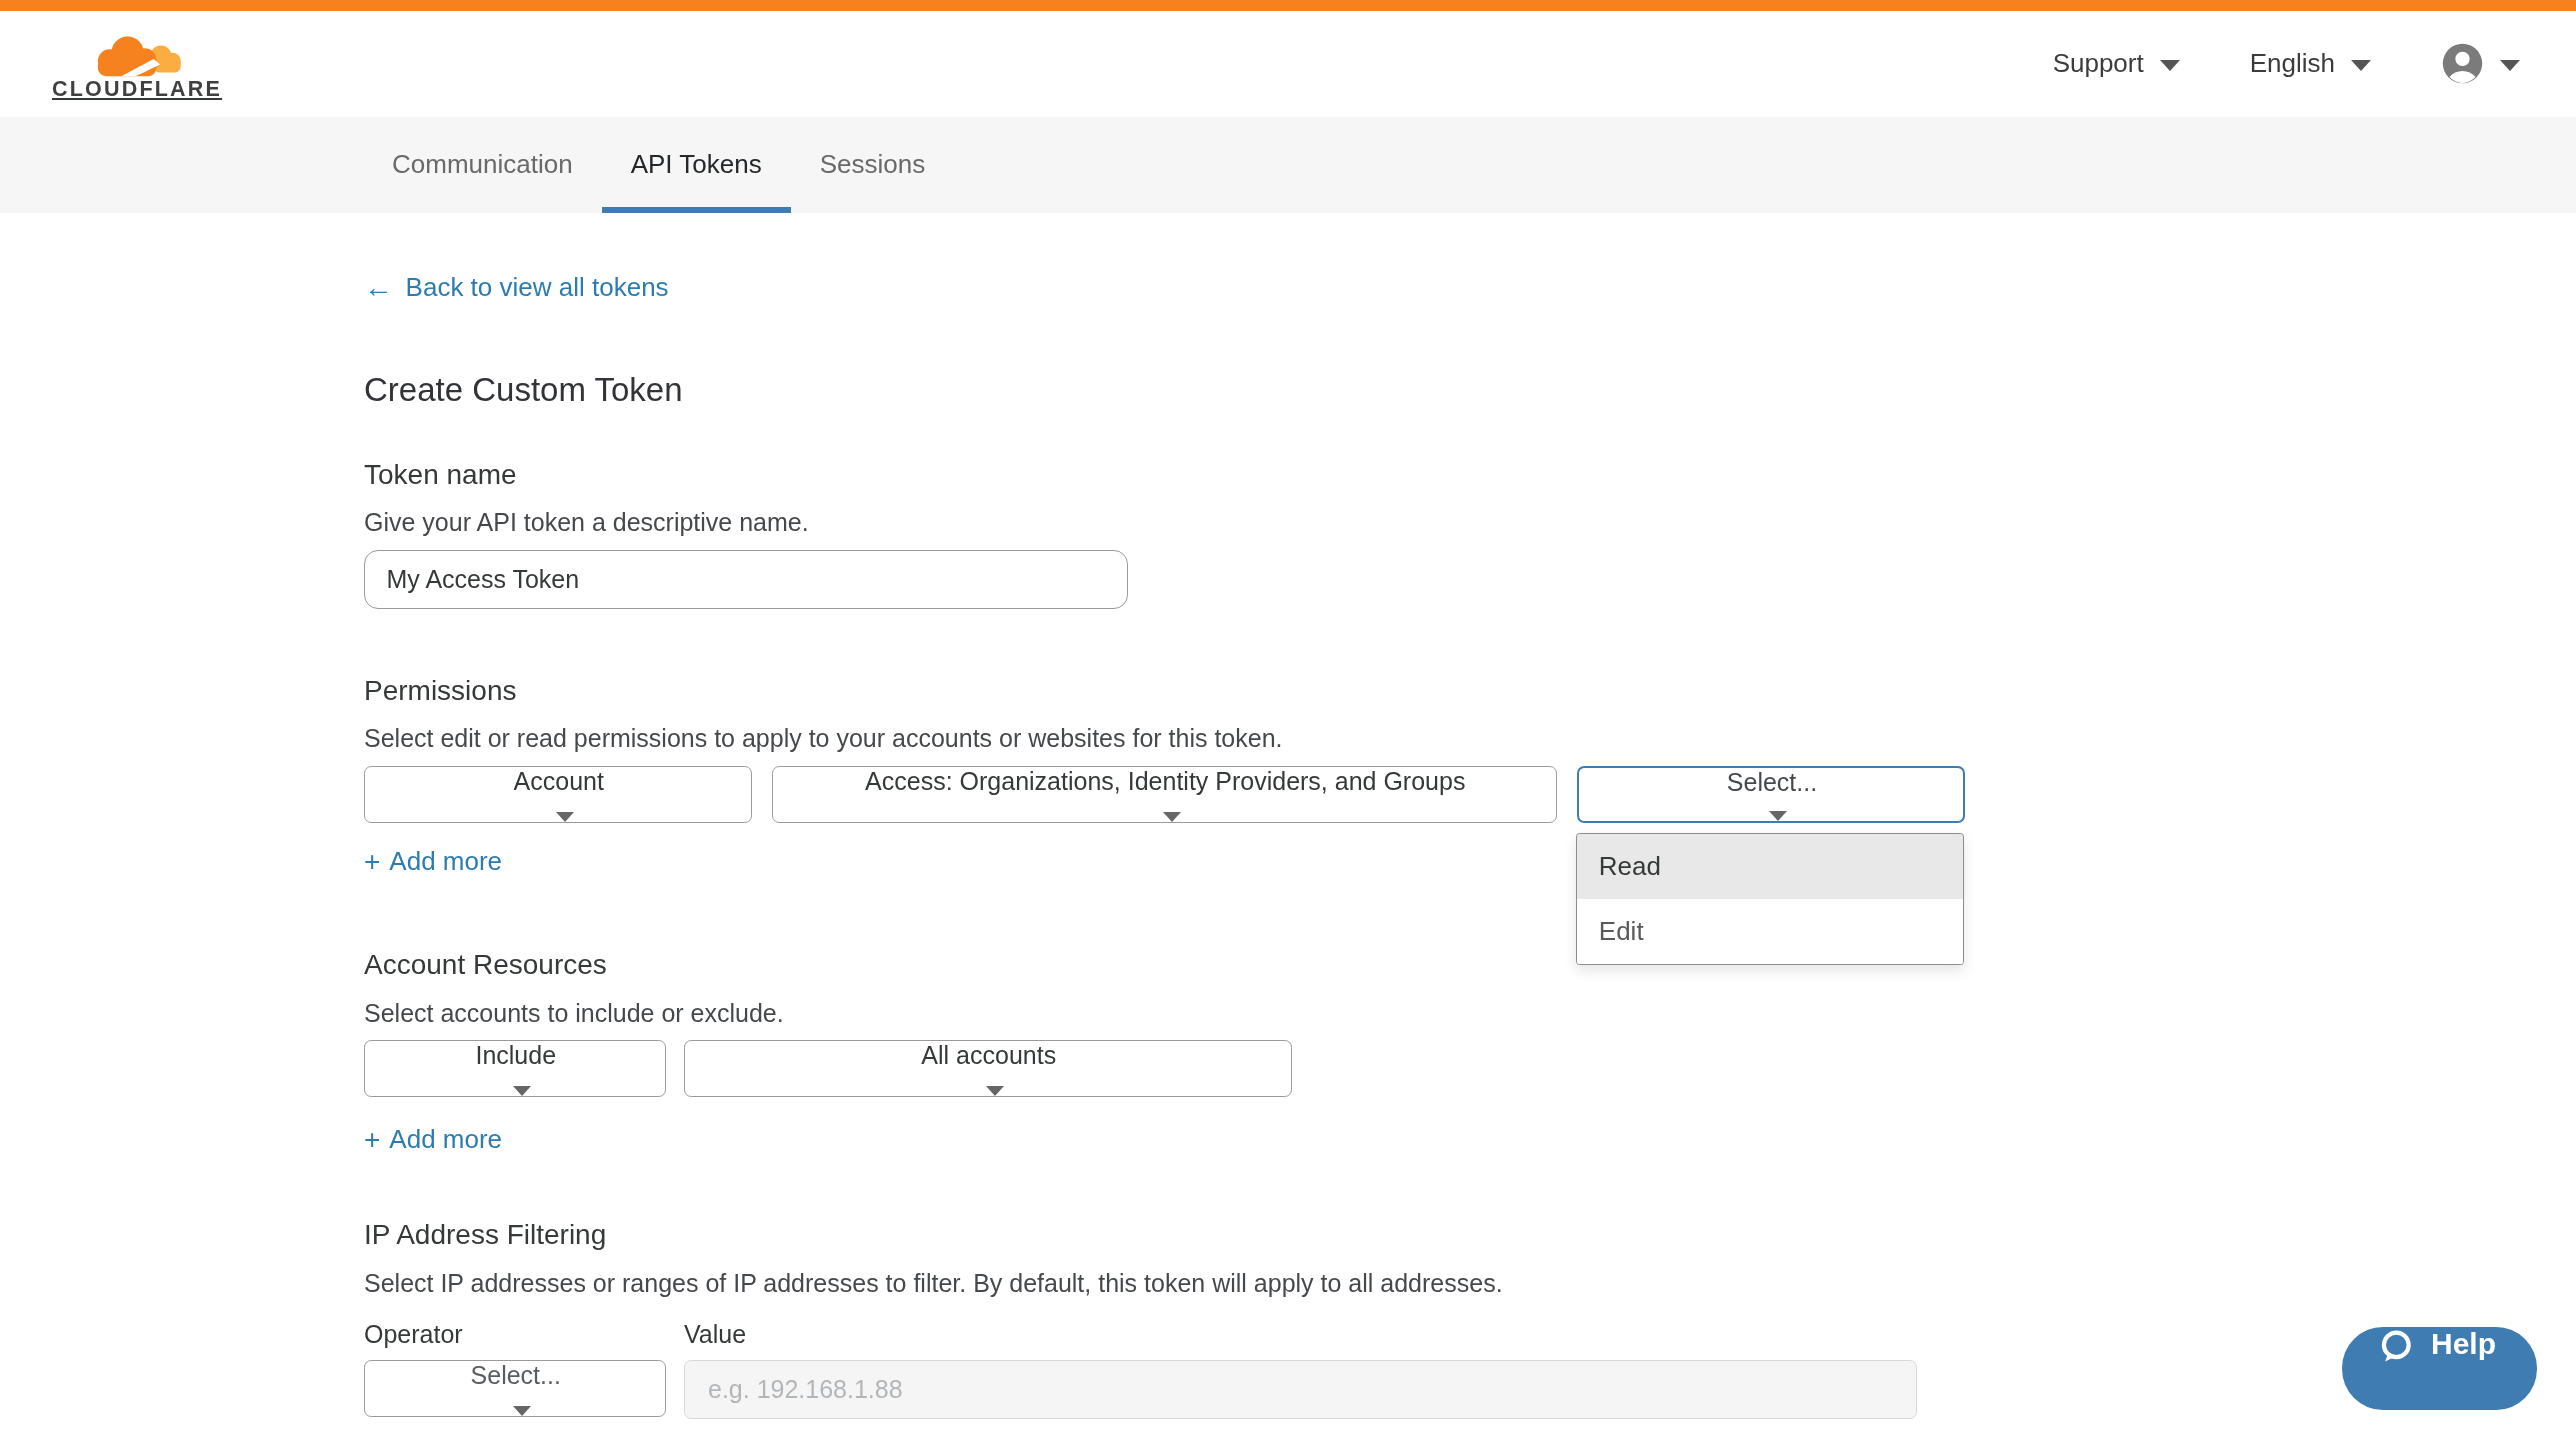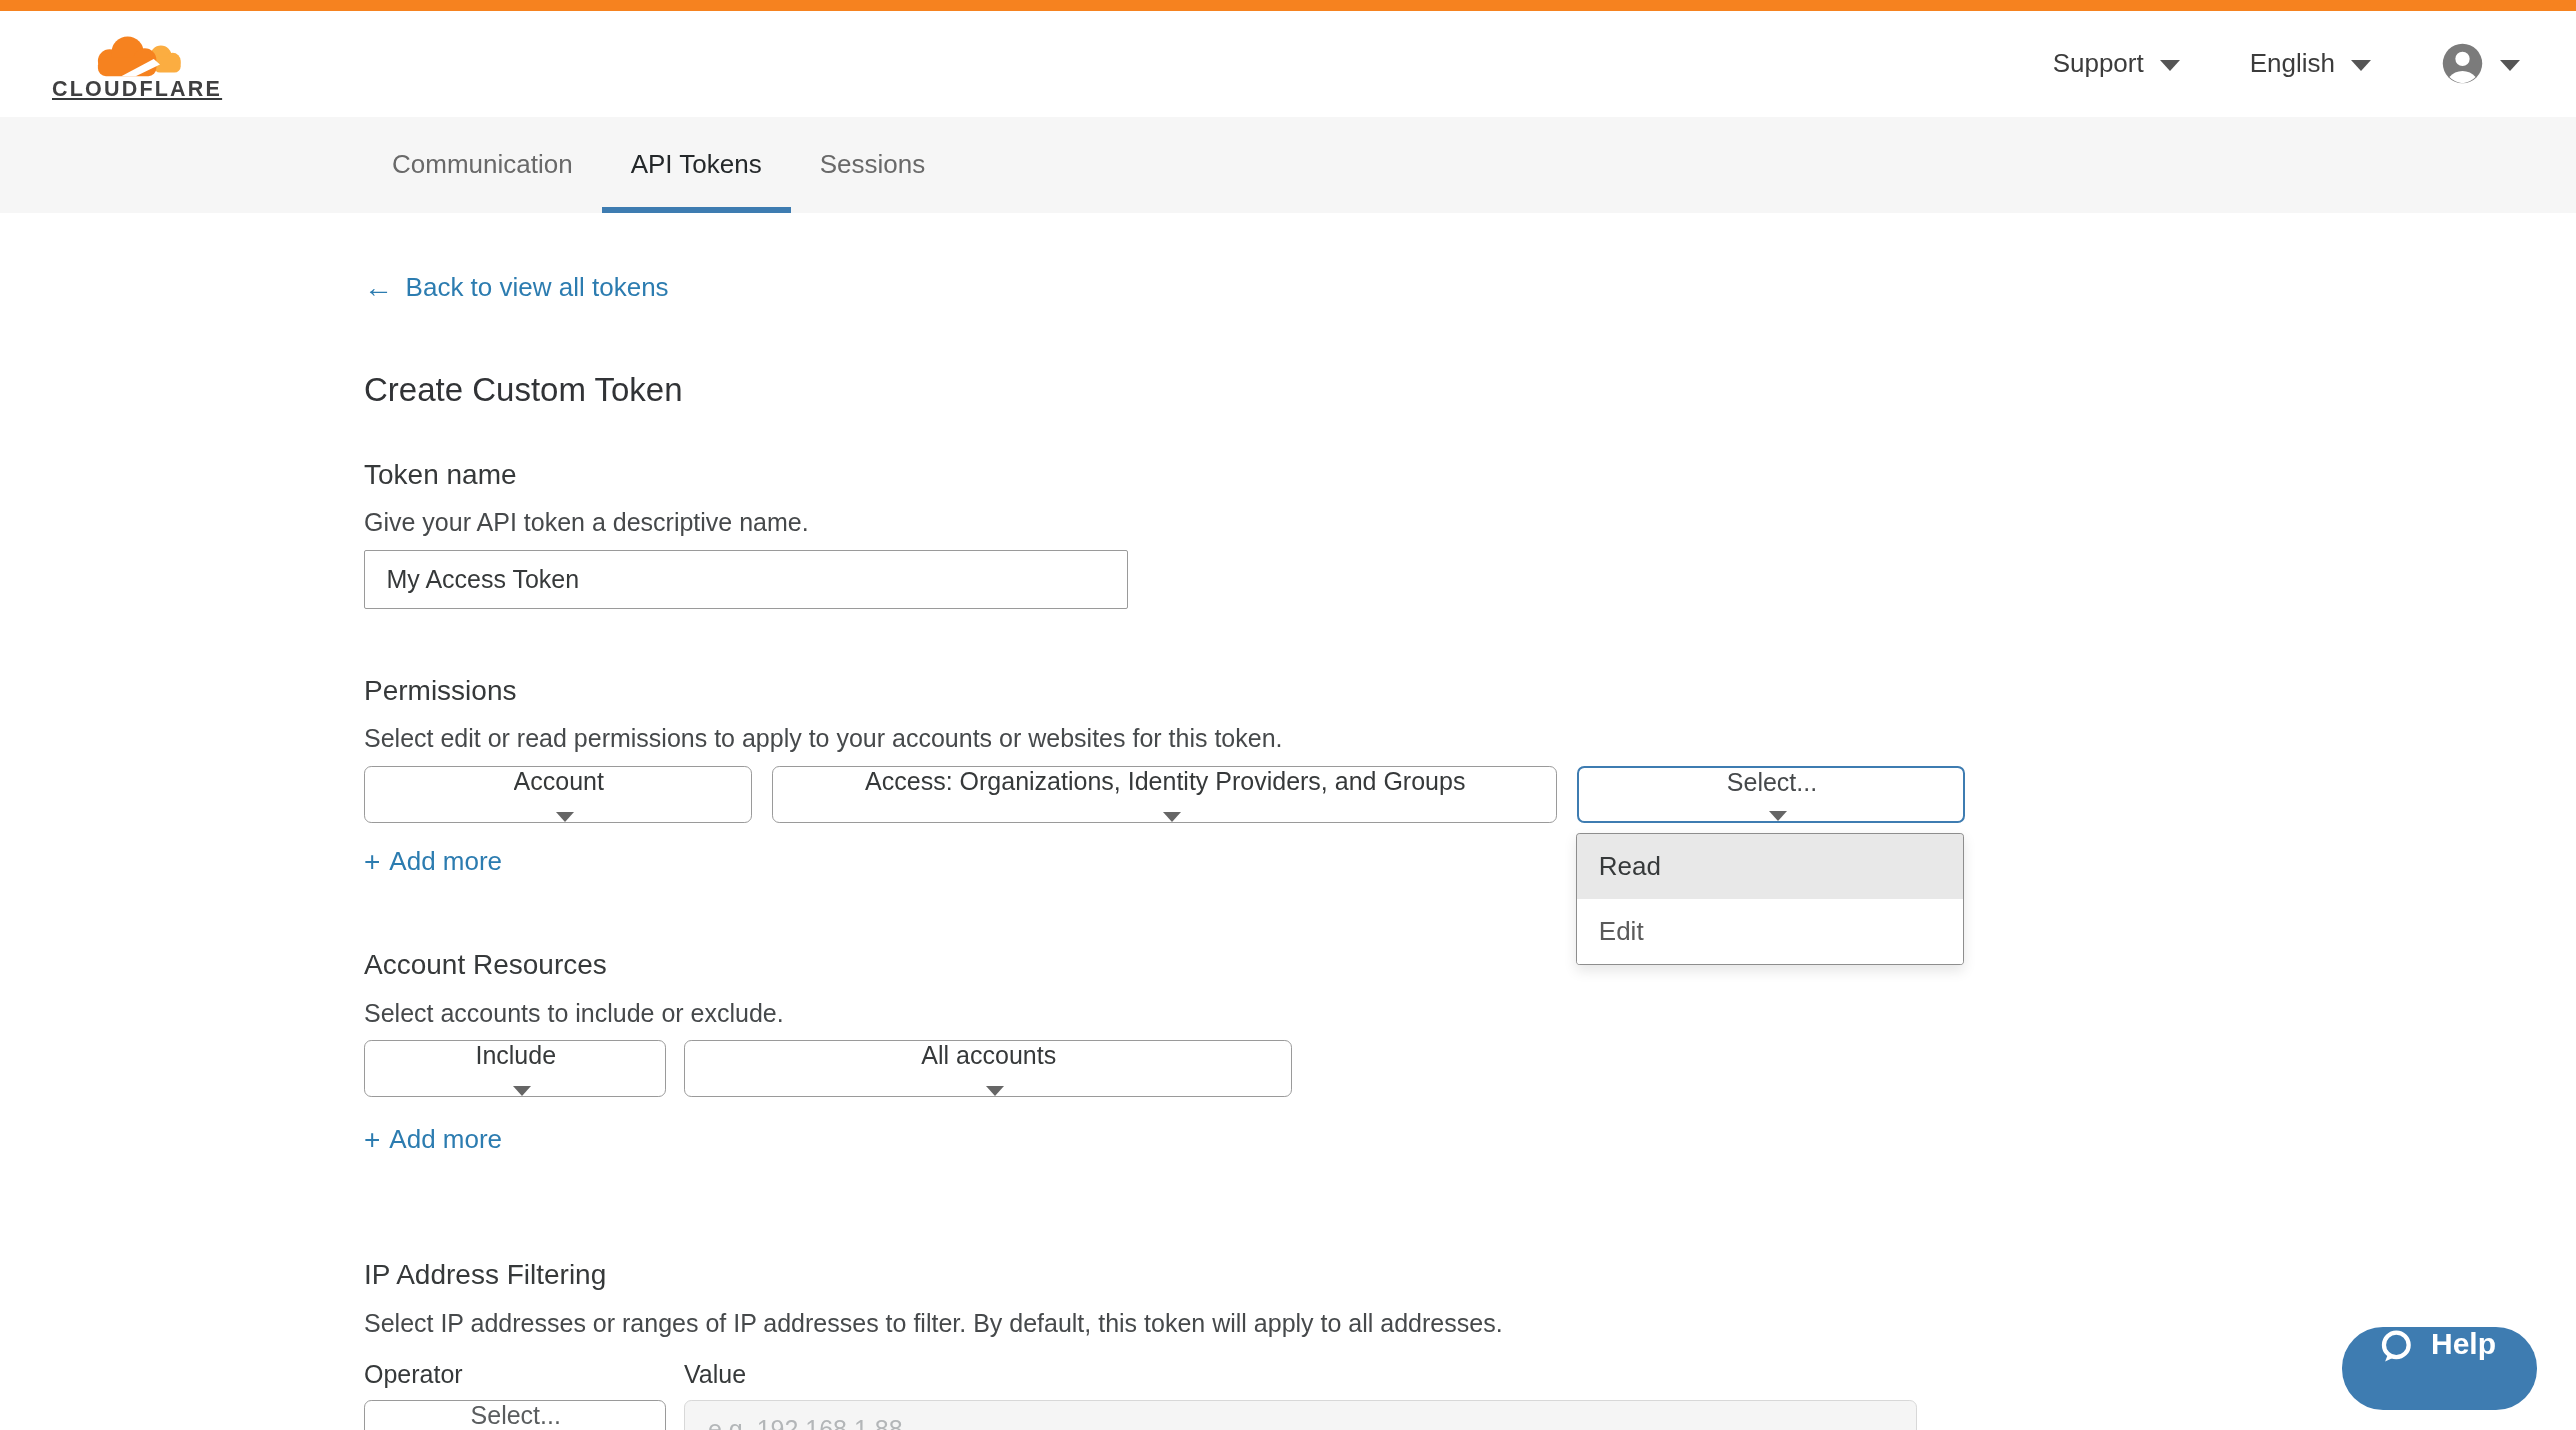--- a/index.html
+++ b/index.html
@@ -60,27 +60,27 @@
     color:#2c7cb0; font-size:26px; cursor:pointer; text-decoration:none;
   }
   .back-arrow { font-size:29px; line-height:1; }
 
   .page-title { margin-top:68px; font-size:33px; font-weight:500; color:#313336; }
 
   .section-heading { font-size:28px; font-weight:500; color:#36393a; }
   .h-token { margin-top:50px; }
   .h-perms { margin-top:66px; }
   .h-acct  { margin-top:72px; }
-  .h-ip    { margin-top:104px; }
+  .h-ip    { margin-top:64px; }
 
   .desc { margin-top:14.4px; font-size:25px; color:#46494b; line-height:34px; }
 
   .text-input {
     margin-top:10.8px; width:764px; height:59px;
-    border:1.8px solid #9a9a9a; border-radius:2px;
+    border:1.8px solid #9a9a9a; border-radius:14px;
     font-size:25px; color:#36393a; padding:0 21.5px;
     font-family:"Liberation Sans", sans-serif; background:#fff;
   }
 
   .row { margin-top:10.8px; display:flex; }
   .row-perms { gap:20px; }
   .row-acct  { gap:18px; }
   .row-ip    { gap:18px; }
 
   .select {

